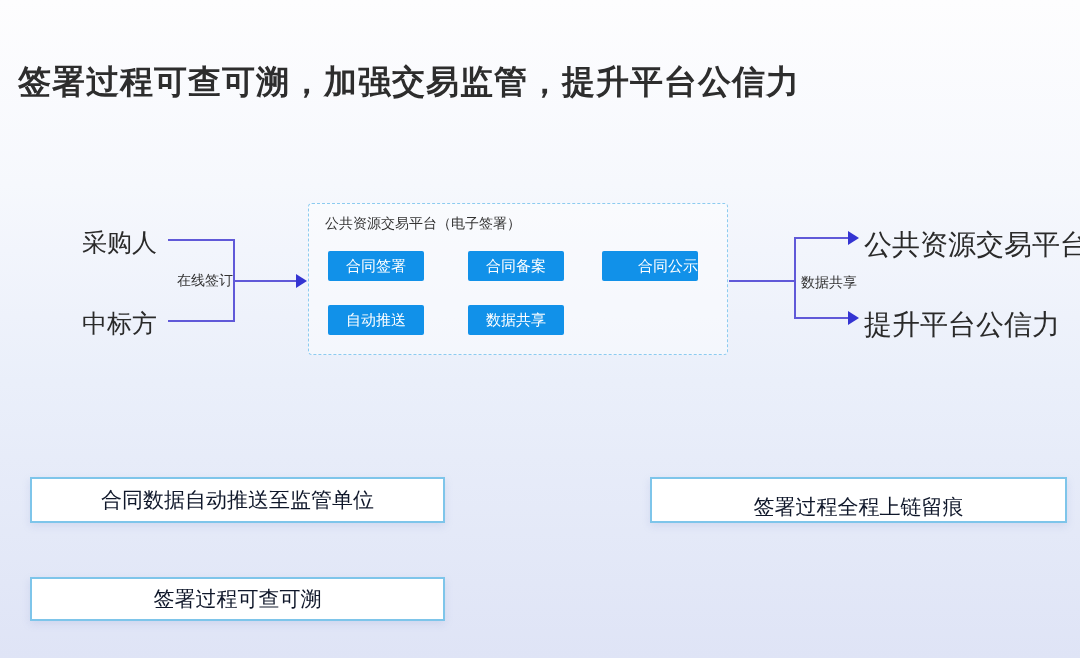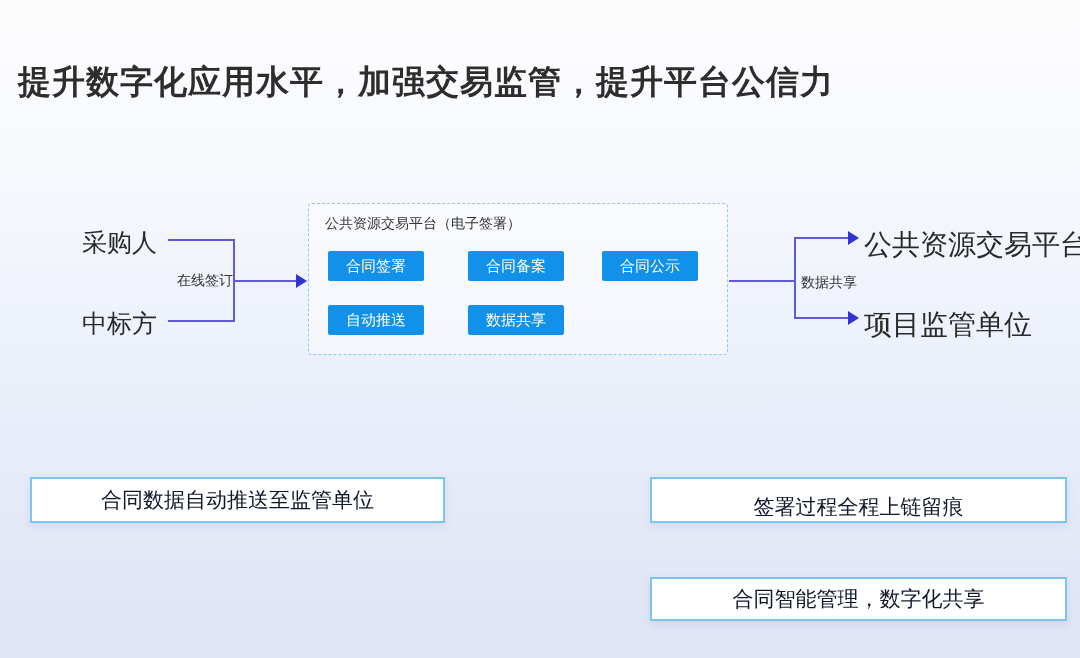--- a/index.html
+++ b/index.html
@@ -56,21 +56,21 @@
   .module-chip {
     position: absolute;
     width: 96px; height: 30px; line-height: 30px;
     background: #1191e9; color: #ffffff;
     font-size: 15px; text-align: center;
     border-radius: 2px;
     white-space: nowrap;
   }
   .chip-r1c1 { left: 19px;  top: 47px; }
   .chip-r1c2 { left: 159px; top: 47px; }
-  .chip-r1c3 { left: 293px; top: 47px; }
+  .chip-r1c3 { left: 293px; top: 47px; text-align: right; }
   .chip-r2c1 { left: 19px;  top: 101px; }
   .chip-r2c2 { left: 159px; top: 101px; }
   
   .target {
     position: absolute; font-size: 28px; font-weight: 500; color: #2a2a2a;
     white-space: nowrap;
   }
   .target.platform  { left: 864px; top: 226px; }
   .target.regulator { left: 864px; top: 306px; }
   
@@ -87,21 +87,21 @@
   .card-1 { left: 30px;  top: 477px; width: 415px; height: 46px; }
   .card-2 { left: 650px; top: 477px; width: 417px; height: 46px; align-items: flex-end; }
   .card-3 { left: 30px;  top: 577px; width: 415px; height: 44px; }
   .card-4 { left: 650px; top: 577px; width: 417px; height: 44px; }
 </style>
 </head>
 <body>
 
 <div class="page">
 
-  <h1 class="page-title">提升数字化应用水平，加强交易监管，提升平台公信力</h1>
+  <h1 class="page-title">签署过程可查可溯，加强交易监管，提升平台公信力</h1>
 
   <div class="actor purchaser">采购人</div>
   <div class="actor bidder">中标方</div>
 
   <div class="line h-line" style="left:168px; top:239px; width:67px;"></div>
   <div class="line h-line" style="left:168px; top:320px; width:67px;"></div>
   <div class="line v-line" style="left:233px; top:239px; height:83px;"></div>
   <div class="line h-line" style="left:233px; top:280px; width:63px;"></div>
   <div class="arrowhead" style="left:296px; top:274px;"></div>
   <div class="small-label" style="left:177px; top:272px;">在线签订</div>
@@ -117,25 +117,25 @@
 
   <div class="line h-line" style="left:729px; top:280px; width:65px;"></div>
   <div class="line v-line" style="left:794px; top:238px; height:81px;"></div>
   <div class="line h-line" style="left:794px; top:237px; width:54px;"></div>
   <div class="arrowhead" style="left:848px; top:231px;"></div>
   <div class="line h-line" style="left:794px; top:317px; width:54px;"></div>
   <div class="arrowhead" style="left:848px; top:311px;"></div>
   <div class="small-label" style="left:801px; top:274px;">数据共享</div>
 
   <div class="target platform">公共资源交易平台</div>
-  <div class="target regulator">项目监管单位</div>
+  <div class="target regulator">提升平台公信力</div>
 
   <div class="benefit-card card-1">
     <span>合同数据自动推送至监管单位</span>
   </div>
   <div class="benefit-card card-2">
     <span>签署过程全程上链留痕</span>
   </div>
-  <div class="benefit-card card-4">
-    <span>合同智能管理，数字化共享</span>
+  <div class="benefit-card card-3">
+    <span>签署过程可查可溯</span>
   </div>
 
 </div>
 
 </body></html>

